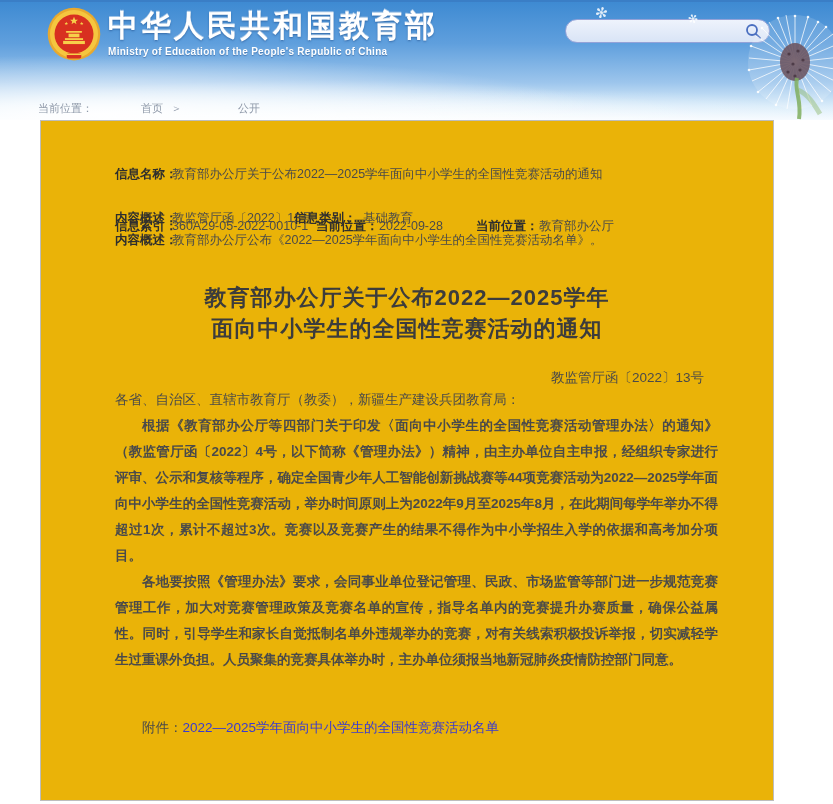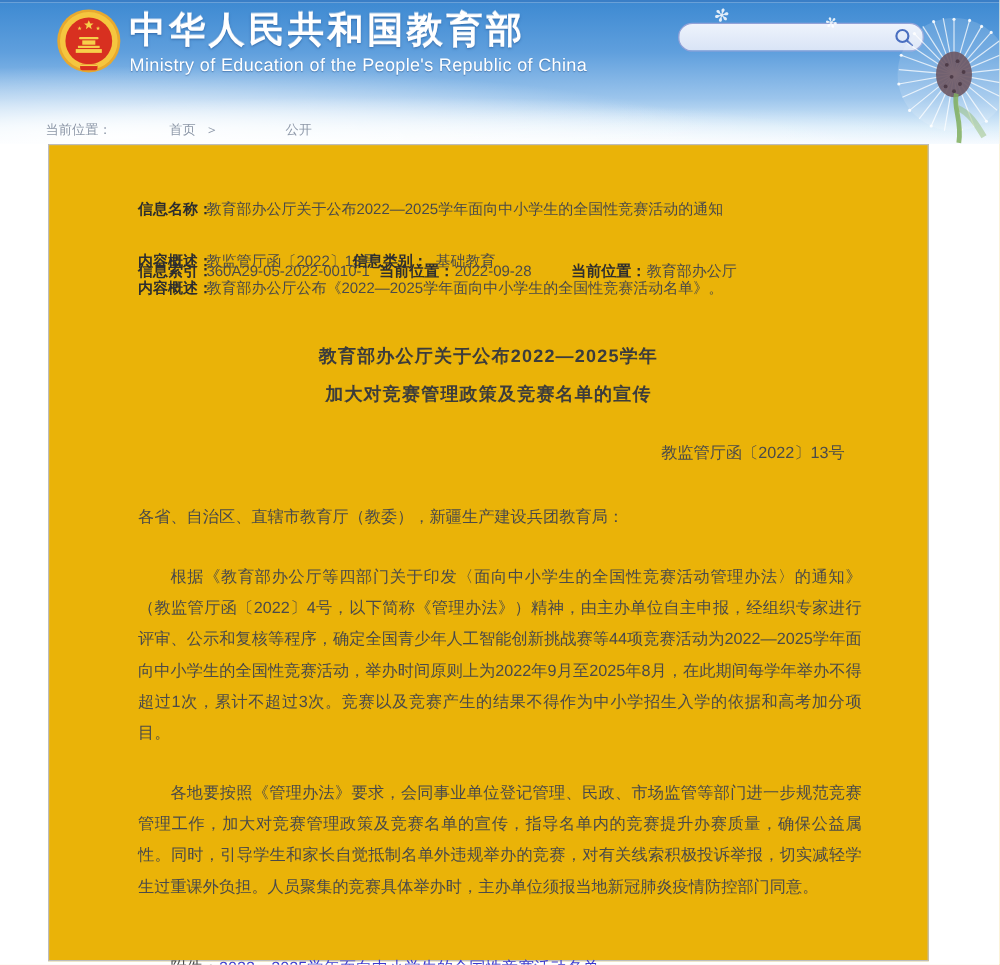--- a/index.html
+++ b/index.html
@@ -17,21 +17,21 @@
       linear-gradient(180deg,#3e8ad2 0%,#5f9fdd 35%,#9cc5ec 68%,#d9ecfa 88%,#f5faff 100%);
     padding-left: 12px;
   }
   .emblem { position:absolute; left:45px; top:4px; width:58px; height:58px; }
   .site-title { position:absolute; left:108px; top:7px; color:#fff; }
   .site-title .cn {
     font-size:30px; font-weight:bold; letter-spacing:3px; line-height:34px;
     text-shadow:0 1px 2px rgba(25,70,130,.55), 0 -1px 0 rgba(255,255,255,.5);
   }
   .site-title .en {
-    font-size:15px; font-weight:normal; letter-spacing:.3px; margin-top:3px;
+    font-size:10px; font-weight:bold; letter-spacing:.3px; margin-top:3px;
     text-shadow:0 1px 1px rgba(25,70,130,.5);
   }
   .search {
     position:absolute; top:17px; right:63px; width:205px; height:24px;
     background:linear-gradient(180deg,#eef3fc,#d9e4f6);
     border:1px solid #93a2d8; border-radius:13px;
   }
   .search input {
     position:absolute; left:10px; top:1px; width:160px; height:20px;
     border:none; outline:none; background:transparent; font-size:12px; color:#445;
@@ -53,27 +53,27 @@
   .meta { position:relative; margin:42px 55px 0 74px; height:88px;
     font-size:12.5px; color:#4a4a4a; }
   .meta .row { position:absolute; left:0; right:0; height:22px; line-height:22px; white-space:nowrap; }
   .meta .r1 { top:0; } .meta .r2 { top:18px;margin-top:34px; } .meta .r3 { top:44px; } .meta .r4 { top:66px; }
   .meta .lab { font-weight:bold; color:#2e2e2e; }
   .meta .abs { position:absolute; top:0; }
   .a0 { left:0; } .a1 { left:57px; } .a2 { left:201px; } .a3 { left:264px; }
   .a4 { left:361px; } .a5 { left:424px; } .a6 { left:179px; } .a7 { left:248px; }
 
   .doc-title {
-    margin-top:31px; text-align:center; font-size:15px; font-weight:bold;
+    margin-top:31px; text-align:center; font-size:22px; font-weight:bold;
     color:#3c3c3c; line-height:31px; letter-spacing:1px;
   }
   .doc-number { margin:25px 69px 0 0; text-align:right; font-size:13.5px; color:#4a4a4a; }
   .doc-body { margin:0 55px 0 74px; font-size:13.5px; color:#4a4a4a; line-height:26px; }
-  .salutation { margin-top:31px; }
-  .para { margin-top:24px; text-indent:2em; text-align:justify; }
+  .salutation { }
+  .para { text-indent:2em; text-align:justify;font-weight:bold; }
   .attachment { margin-top:42px; text-indent:2em; }
   .attachment a { color:#3a3ad0; text-decoration:none; cursor:pointer; }
 </style>
 </head>
 <body>
 
 <div class="header">
 
   <div class="emblem">
     <svg width="58" height="58" viewBox="0 0 64 64">
@@ -199,21 +199,21 @@
       <span class="abs a7">基础教育</span>
     </div>
     <div class="row r4">
       <span class="lab abs a0">内容概述：</span>
       <span class="abs a1">教育部办公厅公布《2022—2025学年面向中小学生的全国性竞赛活动名单》。</span>
     </div>
   </div>
 
   <h1 class="doc-title">
     <span style="display:block">教育部办公厅关于公布2022—2025学年</span>
-    <span style="display:block">加大对竞赛管理政策及竞赛名单的宣传</span>
+    <span style="display:block">面向中小学生的全国性竞赛活动的通知</span>
   </h1>
 
   <div class="doc-number">教监管厅函〔2022〕13号</div>
 
   <div class="doc-body">
     <div class="salutation">各省、自治区、直辖市教育厅（教委），新疆生产建设兵团教育局：</div>
     <p class="para">根据《教育部办公厅等四部门关于印发〈面向中小学生的全国性竞赛活动管理办法〉的通知》（教监管厅函〔2022〕4号，以下简称《管理办法》）精神，由主办单位自主申报，经组织专家进行评审、公示和复核等程序，确定全国青少年人工智能创新挑战赛等44项竞赛活动为2022—2025学年面向中小学生的全国性竞赛活动，举办时间原则上为2022年9月至2025年8月，在此期间每学年举办不得超过1次，累计不超过3次。竞赛以及竞赛产生的结果不得作为中小学招生入学的依据和高考加分项目。</p>
     <p class="para">各地要按照《管理办法》要求，会同事业单位登记管理、民政、市场监管等部门进一步规范竞赛管理工作，加大对竞赛管理政策及竞赛名单的宣传，指导名单内的竞赛提升办赛质量，确保公益属性。同时，引导学生和家长自觉抵制名单外违规举办的竞赛，对有关线索积极投诉举报，切实减轻学生过重课外负担。人员聚集的竞赛具体举办时，主办单位须报当地新冠肺炎疫情防控部门同意。</p>
     <div class="attachment">
       <span>附件：</span><a>2022—2025学年面向中小学生的全国性竞赛活动名单</a>

